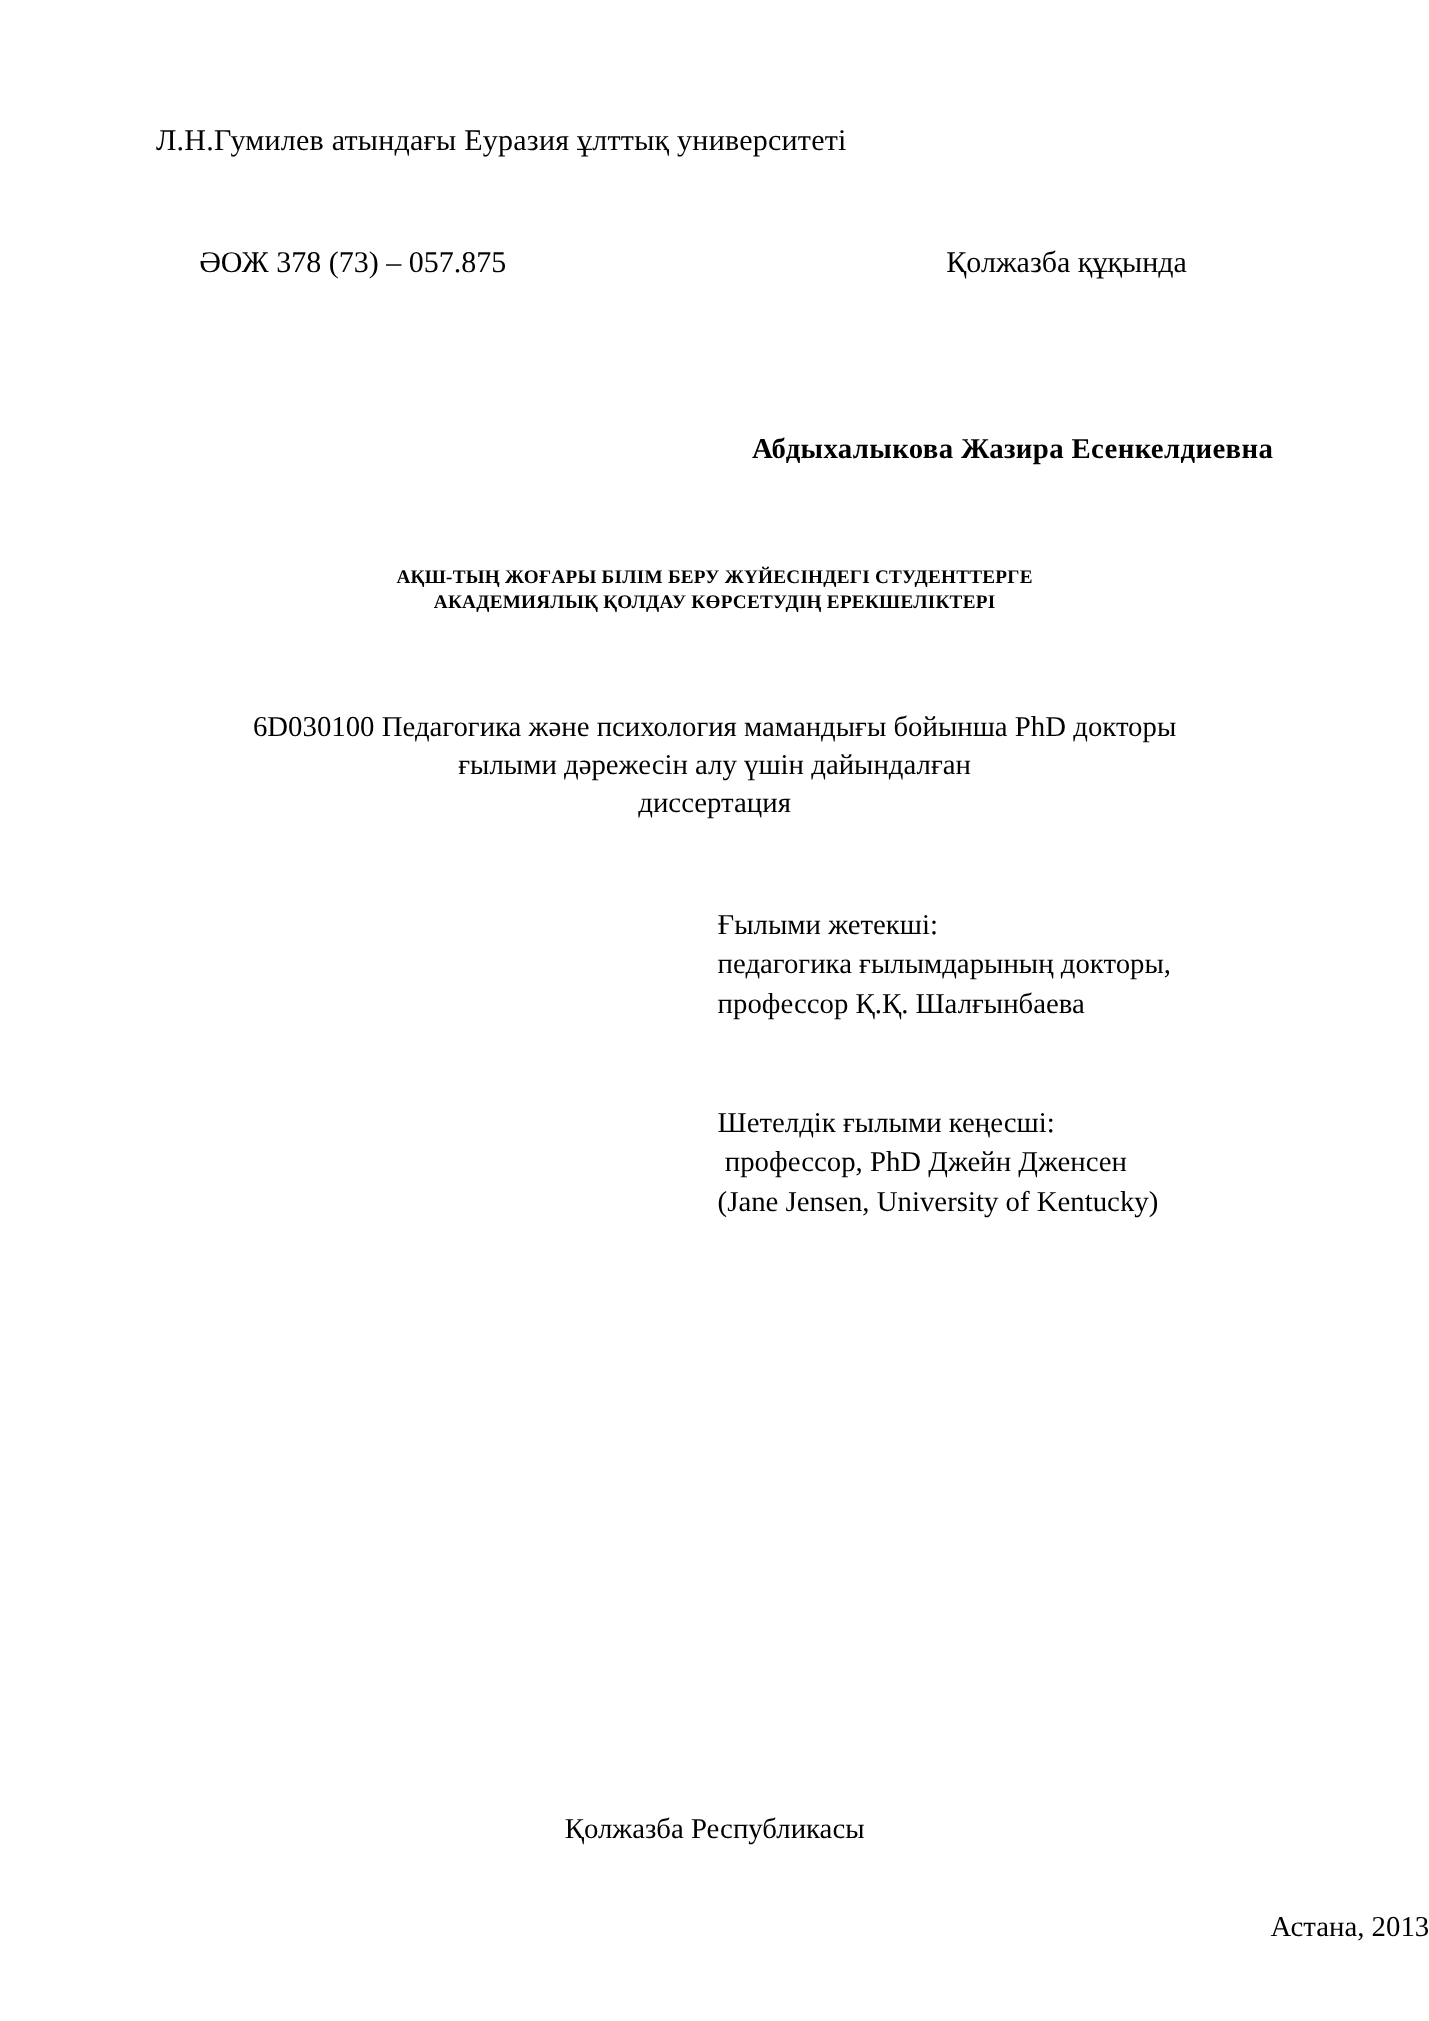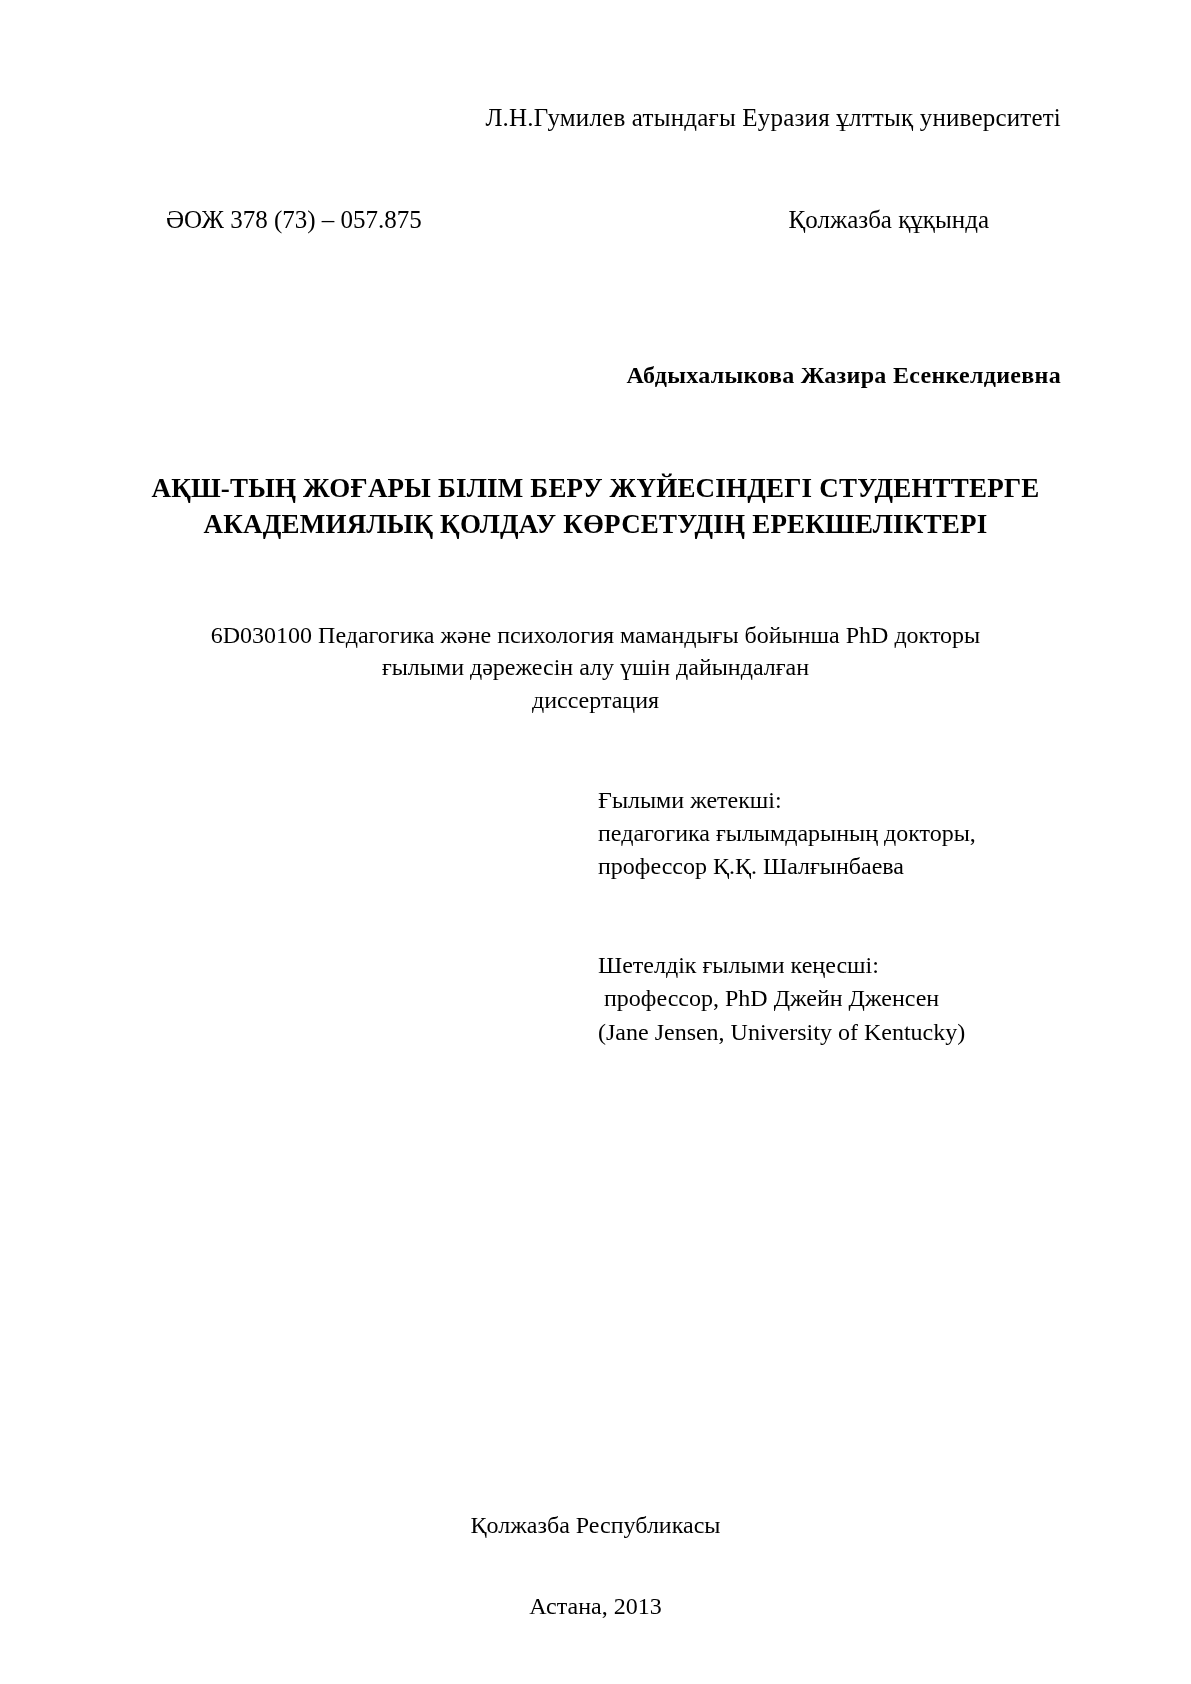--- a/index.html
+++ b/index.html
@@ -17,21 +17,21 @@
   }
   .page {
     position: relative;
     width: 1191px;
     height: 1684px;
     box-sizing: border-box;
     padding: 0 130px;
   }
 
   .university {
-    text-align: right;
+    text-align: left;
     font-size: 25px;
     margin-top: 104px;
     letter-spacing: 0.2px;
   }
 
   .codes {
     display: flex;
     justify-content: space-between;
     align-items: flex-end;
     margin-top: 74px;
@@ -47,21 +47,21 @@
   .author {
     text-align: right;
     font-size: 24px;
     font-weight: bold;
     margin-top: 128px;
     letter-spacing: 0.3px;
   }
 
   .title {
     text-align: center;
-    font-size: 27px;
+    font-size: 16px;
     font-weight: bold;
     line-height: 1.33;
     margin-top: 82px;
     letter-spacing: 0.2px;
   }
 
   .degree {
     text-align: center;
     font-size: 24px;
     line-height: 1.35;
@@ -90,20 +90,21 @@
   .footer {
     position: absolute;
     left: 0;
     right: 0;
     bottom: 168px;
     text-align: center;
     font-size: 24px;
   }
   .footer .city {
     margin-top: 54px;
+    text-align: right;
   }
 </style>
 </head>
 <body>
 
 <div class="page">
 
   <div class="university">Л.Н.Гумилев атындағы Еуразия ұлттық университеті</div>
 
   <div class="codes">

